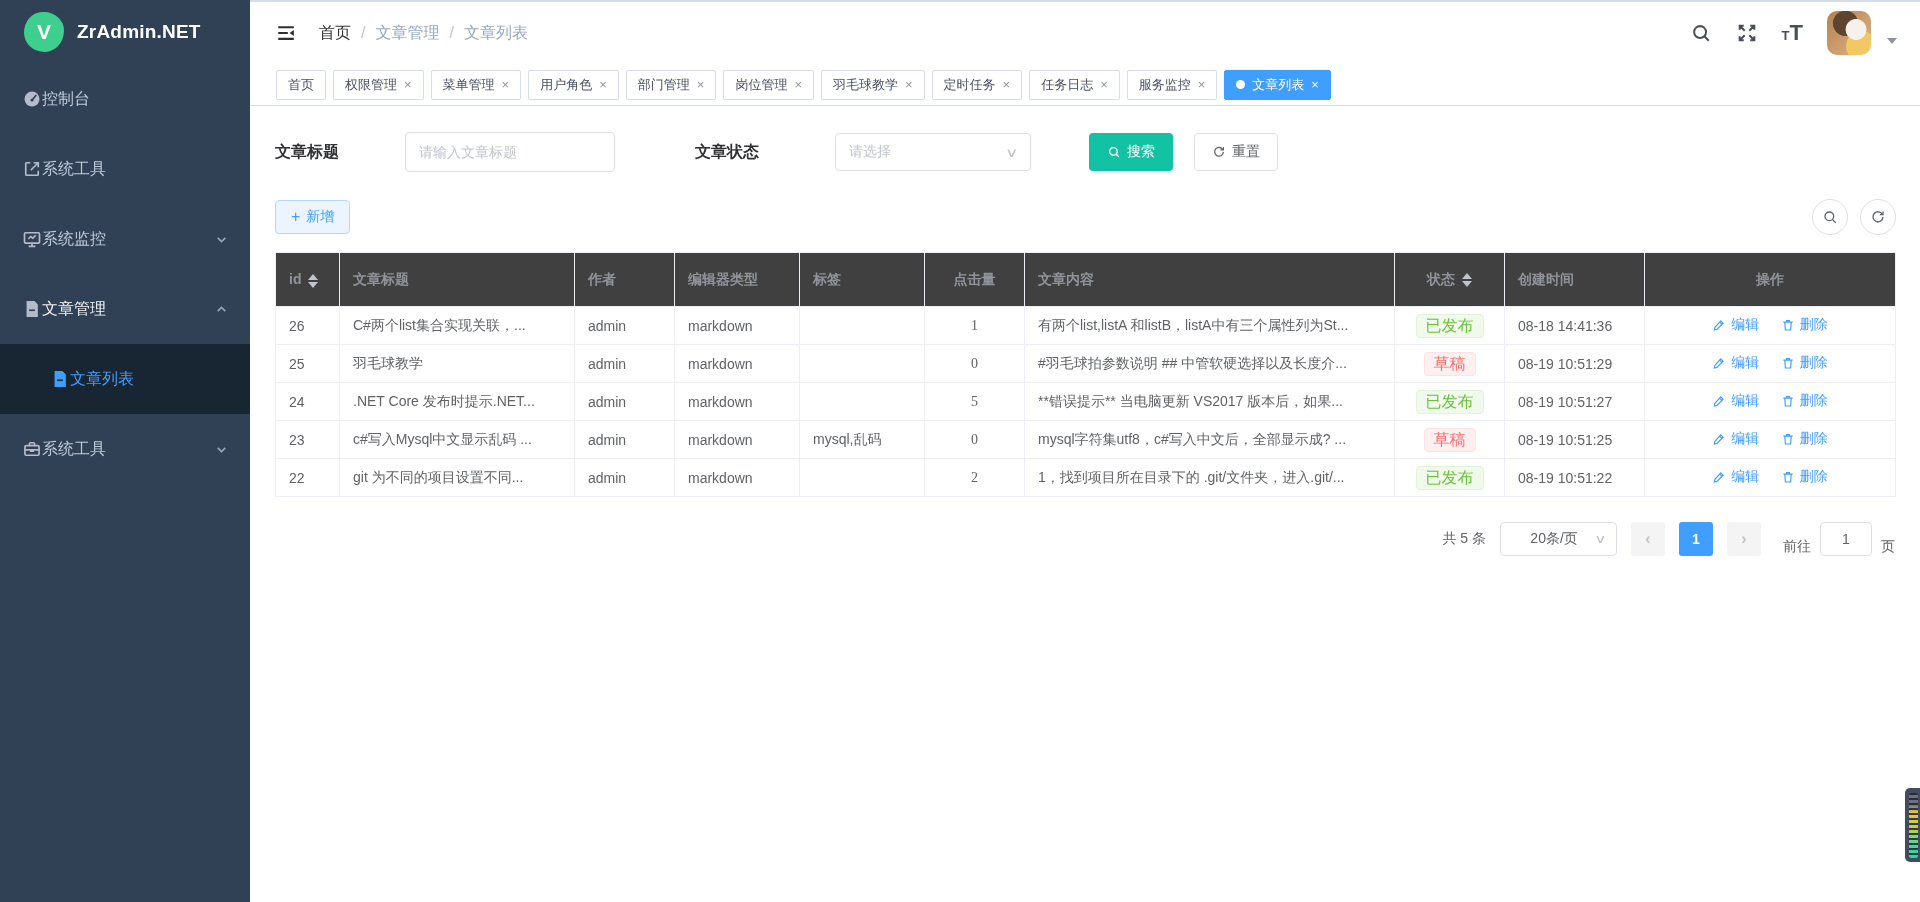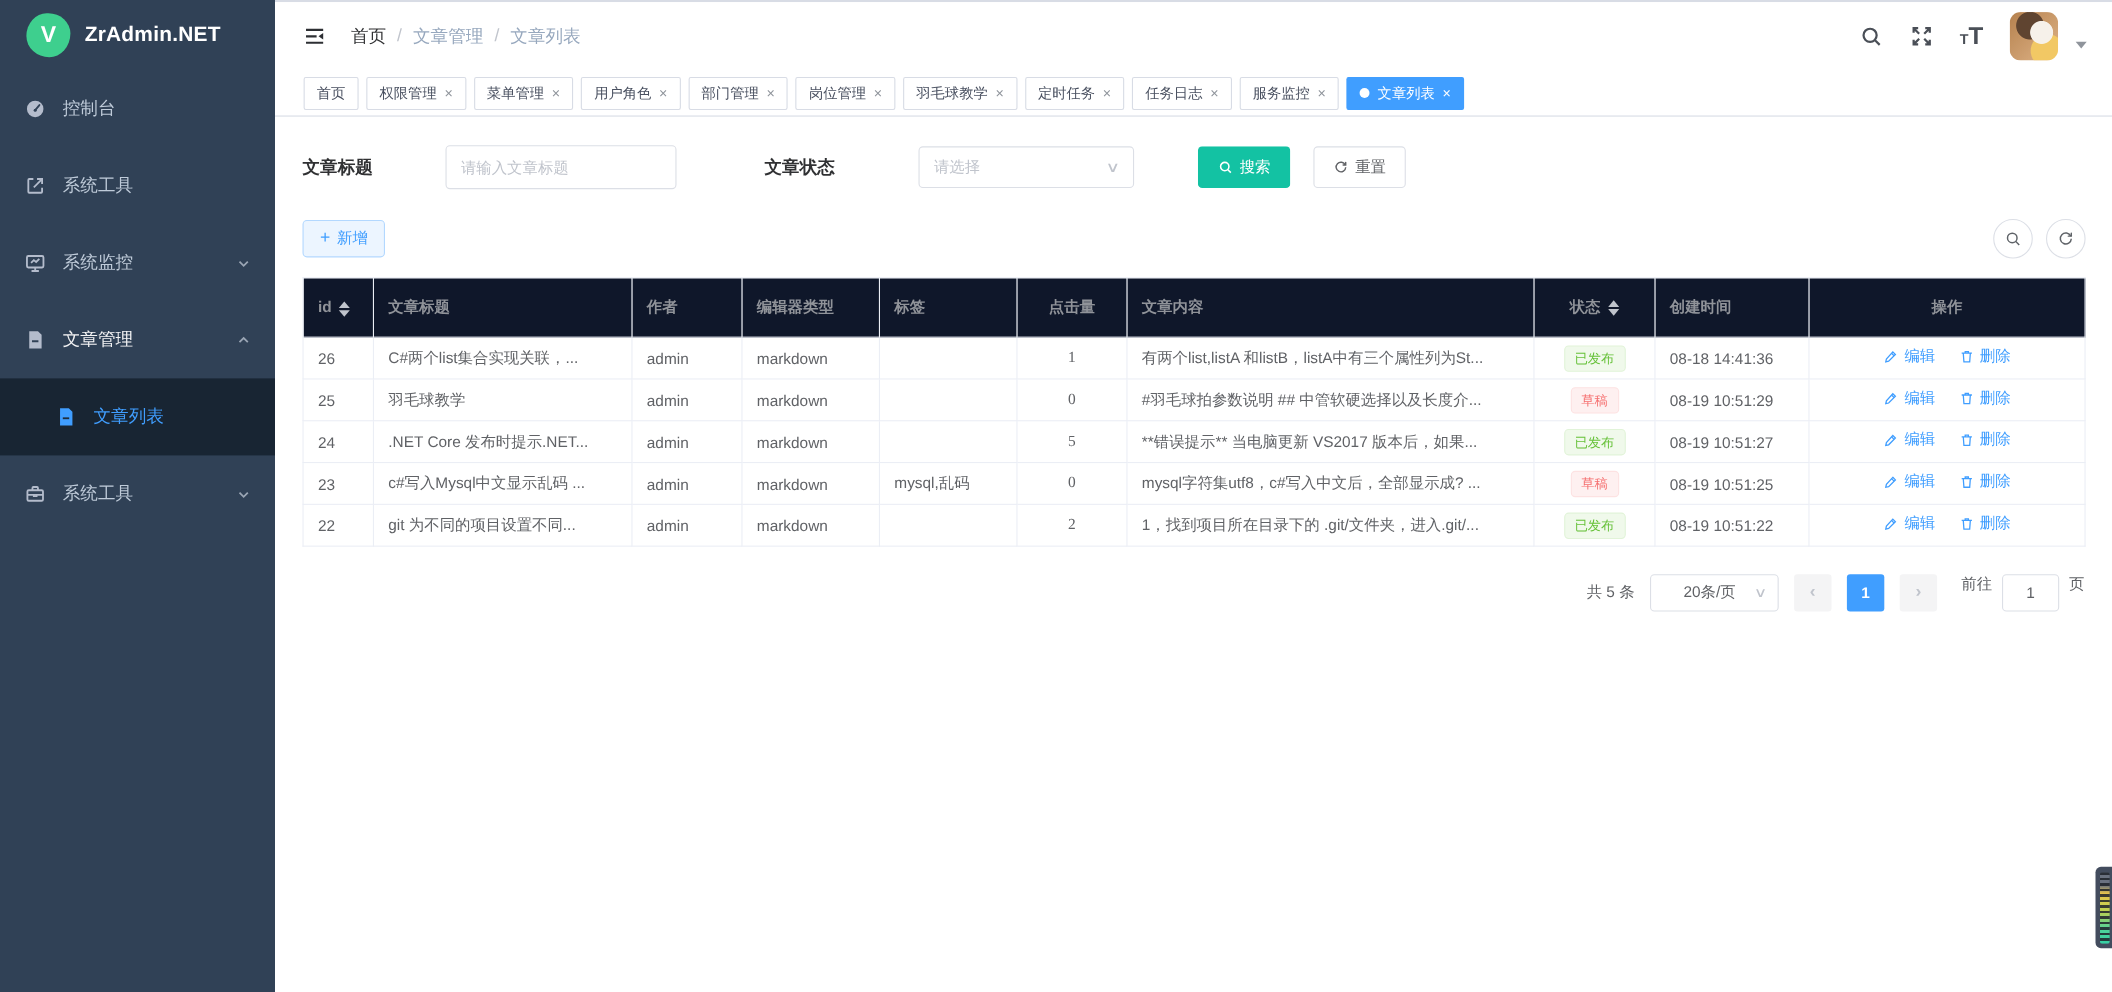--- a/index.html
+++ b/index.html
@@ -7,21 +7,21 @@
     font-family:"Liberation Sans","DejaVu Sans",sans-serif; }
   .app { display:flex; width:1920px; height:902px; position:relative; }
 
   
   .sidebar { width:250px; height:100%; background:#304156; flex-shrink:0; }
   .logo-bar { height:64px; display:flex; align-items:center; padding-left:24px; gap:13px; }
   .logo-badge { width:40px; height:40px; background:#3ecf8e; color:#fff;
     border-radius:46% 50% 48% 52%/52% 46% 54% 48%; display:flex; align-items:center;
     justify-content:center; font-weight:bold; font-size:21px; }
   .logo-title { color:#fff; font-size:19px; font-weight:bold; letter-spacing:.2px; }
-  .menu-item { height:70px; display:flex; align-items:center; padding:0 22px; gap:15px;
+  .menu-item { height:70px; display:flex; align-items:center; padding:0 22px; 
     color:#bfcbd9; font-size:16px; cursor:pointer; }
   .menu-item .micon { width:20px; height:20px; color:#b4bccc; flex-shrink:0; display:flex; }
   .menu-item .micon svg { width:20px; height:20px; }
   .menu-item .chev { margin-left:auto; color:#9aa5b4; display:flex; }
   .menu-item .chev svg { width:13px; height:13px; }
   .menu-item.open { color:#f4f4f5; }
   .submenu { background:#1f2d3d; }
   .submenu .menu-item { padding-left:50px; height:70px; background:#1f2d3d; }
   .submenu .menu-item.active { color:#409eff; background:#182533; }
   .submenu .menu-item.active .micon { color:#409eff; }
@@ -86,48 +86,48 @@
     padding:0 15px; cursor:pointer; }
   .btn-add .plus { font-size:16px; line-height:1; }
   .circle-btns { margin-left:auto; display:flex; gap:12px; }
   .circle-btn { width:36px; height:36px; border:1px solid #dcdfe6; border-radius:50%;
     display:flex; align-items:center; justify-content:center; color:#5f6368; cursor:pointer; background:#fff; }
   .circle-btn svg { width:16px; height:16px; }
 
   
   table { width:1620px; border-collapse:collapse; margin-top:17px; table-layout:fixed; }
   th, td { border:1px solid #ebeef5; font-size:14px; padding:0 13px; }
-  th { height:54px; color:#909399; font-weight:bold; text-align:left; background:#0f172a; }
+  th { height:54px; color:#909399; font-weight:bold; text-align:left; background:#404040; }
   td { height:38px; color:#606266; white-space:nowrap; overflow:hidden; }
   .c-center { text-align:center;font-family:Liberation Serif, serif; }
   .carets { display:inline-flex; flex-direction:column; gap:2px; margin-left:7px;
     vertical-align:middle; cursor:pointer; }
   .car-up { width:0; height:0; border-left:5px solid transparent; border-right:5px solid transparent;
     border-bottom:6px solid #c0c4cc; }
   .car-dn { width:0; height:0; border-left:5px solid transparent; border-right:5px solid transparent;
     border-top:6px solid #c0c4cc; }
-  .badge { display:inline-block; font-size:12px; line-height:22px; padding:0 9px; border-radius:4px; }
+  .badge { display:inline-block; font-size:16px; line-height:22px; padding:0 9px; border-radius:4px; }
   .badge.success { color:#67c23a; background:#f0f9eb; border:1px solid #e1f3d8; }
   .badge.danger  { color:#f56c6c; background:#fef0f0; border:1px solid #fde2e2; }
   .op { color:#409eff; text-decoration:none; display:inline-flex; align-items:center; gap:5px;
     cursor:pointer; margin:0 9px; }
   .op svg { width:14px; height:14px; }
 
   
   .pagination { width:1620px; margin-top:25px; display:flex; justify-content:flex-end;
     align-items:center; font-size:14px; color:#606266; gap:14px; }
   .pg-select { width:117px; height:34px; border:1px solid #dcdfe6; border-radius:4px;
     display:flex; align-items:center; padding:0 11px; cursor:pointer; }
   .pg-select .sel-text { flex:1; color:#606266; text-align:center; }
   .pg-select .sel-chev { color:#c0c4cc; font-size:12px; transform:scaleX(1.4); }
   .pg-btn { width:34px; height:34px; border-radius:3px; background:#f4f4f5; color:#c0c4cc;
     display:flex; align-items:center; justify-content:center; font-size:16px; font-weight:bold; cursor:pointer; }
   .pg-page { width:34px; height:34px; border-radius:3px; background:#409eff; color:#fff;
     display:flex; align-items:center; justify-content:center; font-weight:bold; cursor:pointer; }
-  .pg-goto { display:flex; align-items:flex-start; gap:9px; margin-left:8px; }
+  .pg-goto { display:flex; align-items:flex-end; gap:9px; margin-left:8px; }
   .pg-input { width:52px; height:34px; border:1px solid #dcdfe6; border-radius:4px;
     text-align:center; font-size:14px; color:#606266; outline:none; }
 
   
   .edge-widget { position:absolute; right:0; top:788px; width:15px; height:74px;
     background:#434c5e; border-radius:5px 0 0 5px; padding:5px 2px 4px 4px; cursor:pointer; }
   .edge-widget .stripes { width:100%; height:100%; border-radius:2px;
     background:
       repeating-linear-gradient(to bottom, rgba(30,34,42,.85) 0 2px, rgba(30,34,42,0) 2px 5px),
       linear-gradient(to bottom,#6a7180 0%,#6a7180 18%,#e8c44a 30%,#b9d153 55%,#4ed59b 80%,#35cfa4 100%); }

